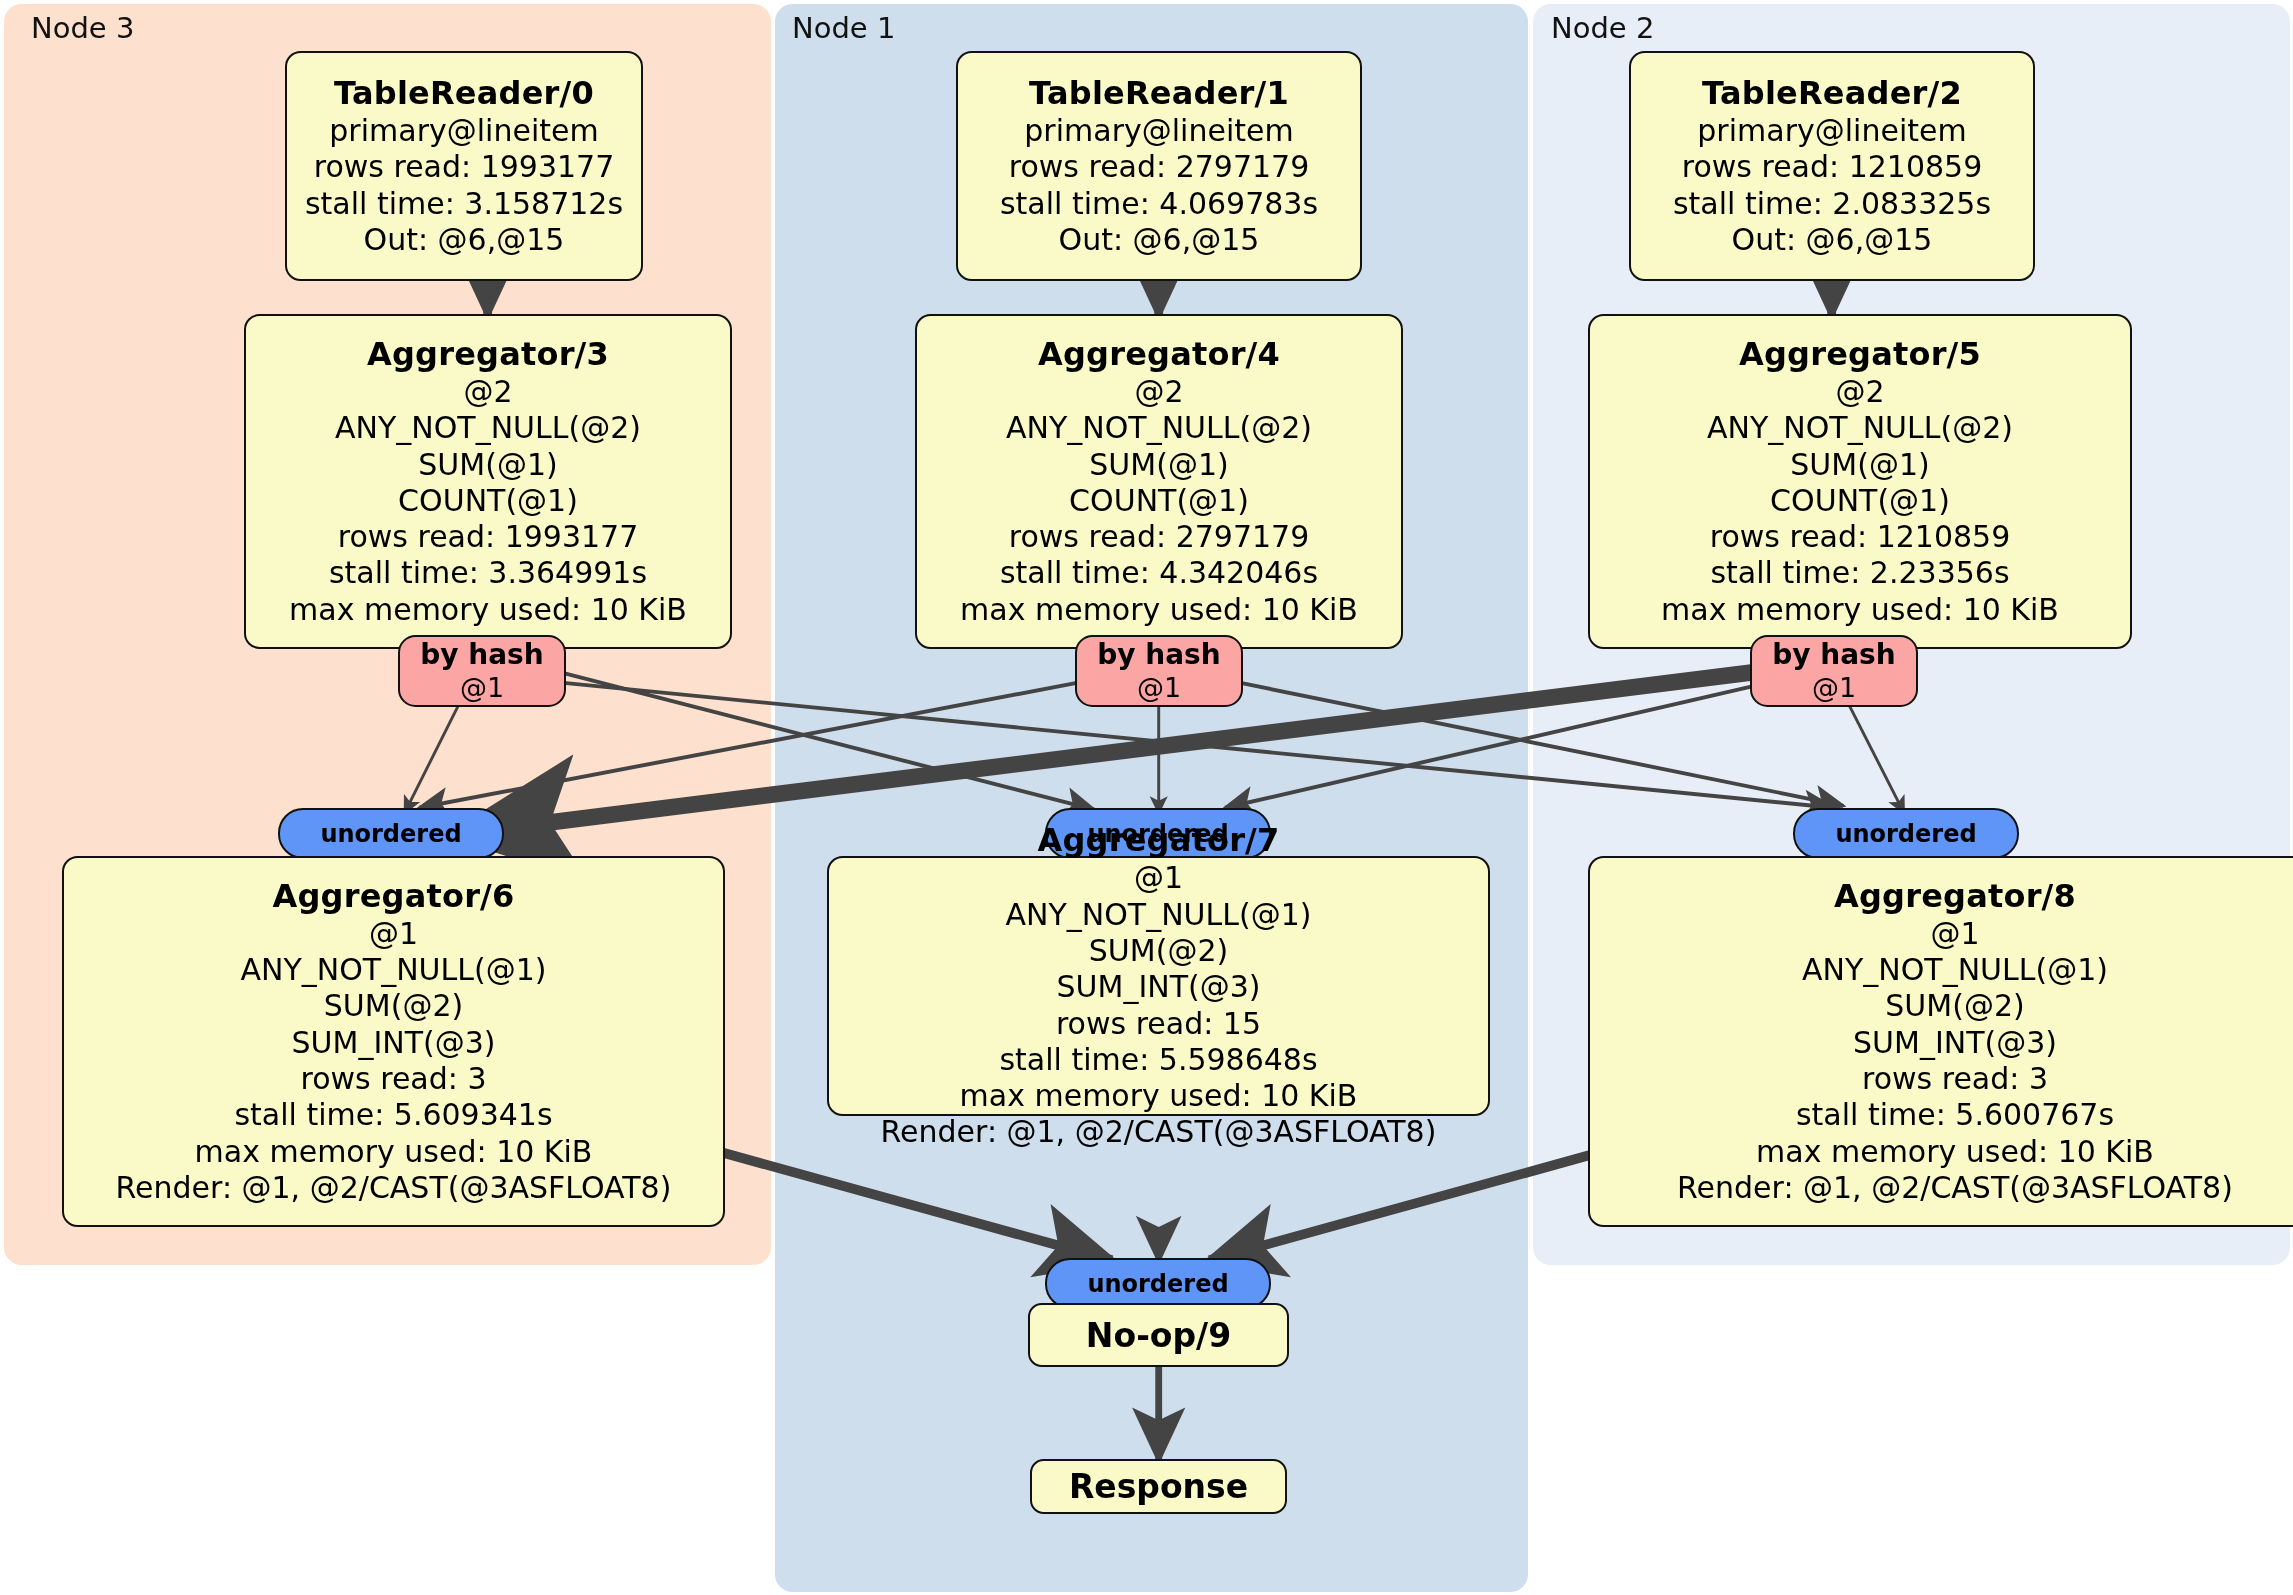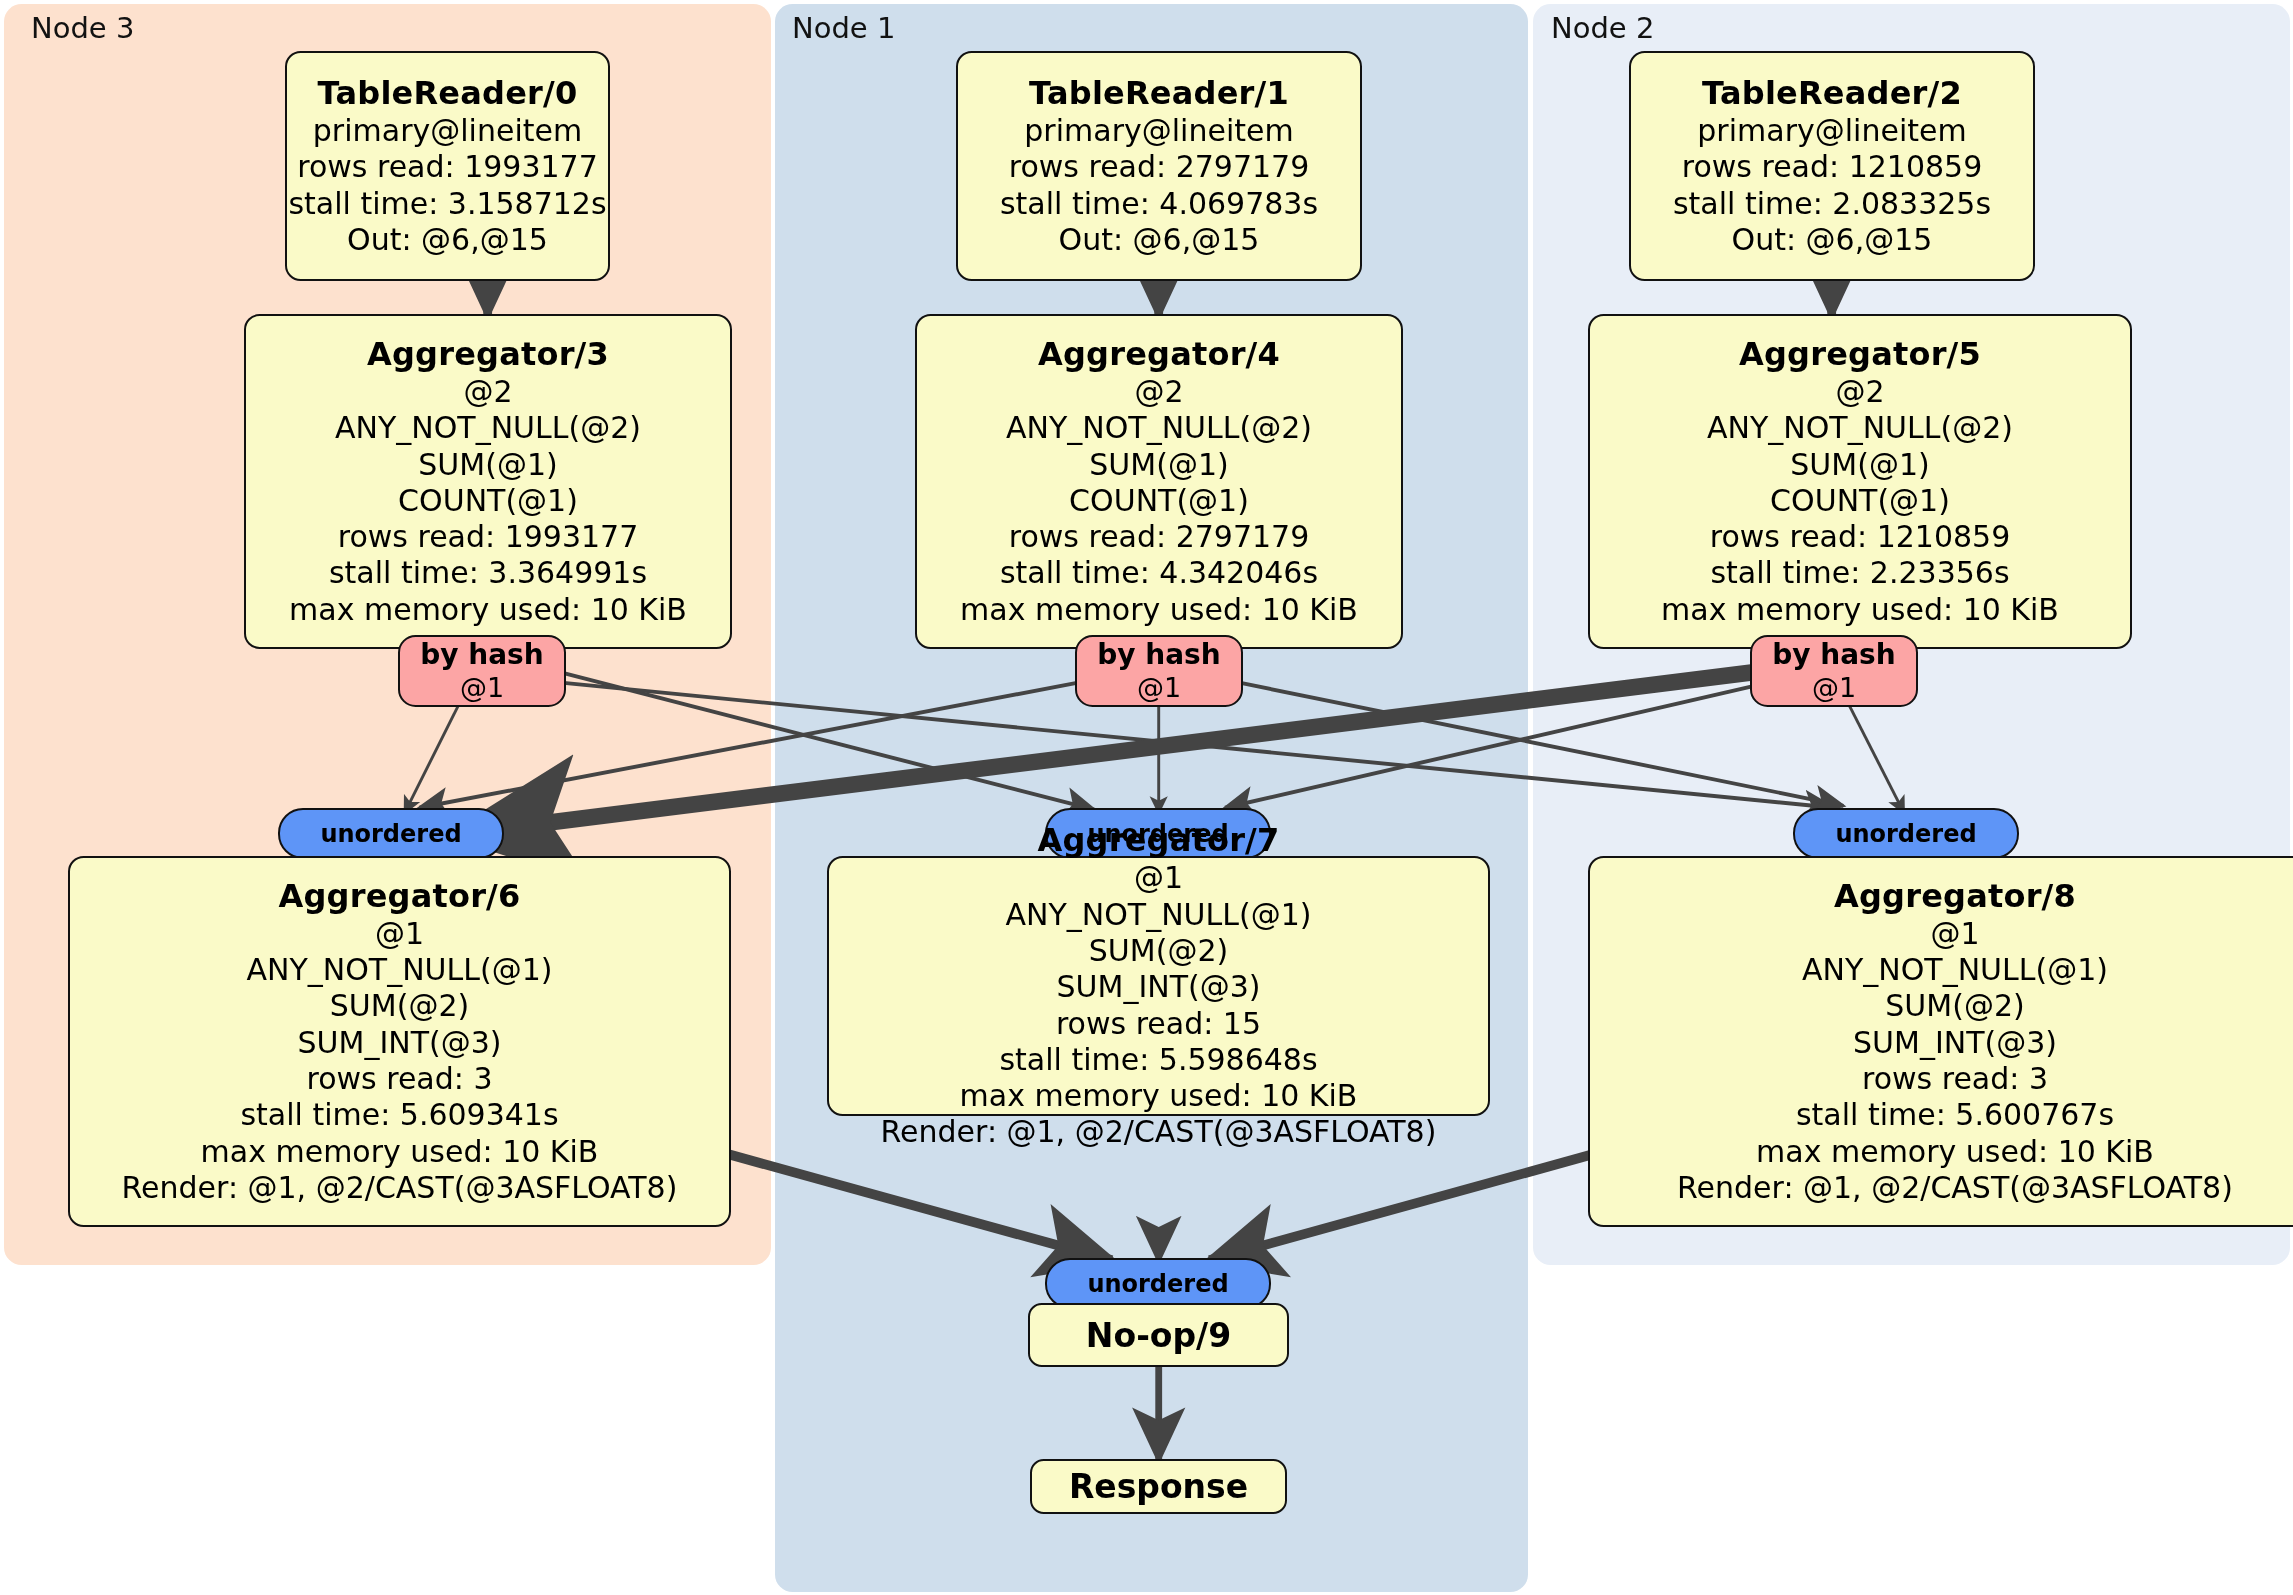--- a/index.html
+++ b/index.html
@@ -104,21 +104,21 @@
 
     <line x1="1806" y1="688" x2="468" y2="855" stroke="#444" stroke-width="17" marker-end="url(#ah)"></line>
 
     <line x1="735" y1="1180" x2="1140" y2="1292" stroke="#444" stroke-width="10" marker-end="url(#ah)"></line>
     <line x1="1188" y1="1258" x2="1188" y2="1292" stroke="#444" stroke-width="6" marker-end="url(#ah)"></line>
     <line x1="1645" y1="1180" x2="1240" y2="1292" stroke="#444" stroke-width="10" marker-end="url(#ah)"></line>
 
     <line x1="1188" y1="1400" x2="1188" y2="1496" stroke="#444" stroke-width="7" marker-end="url(#ah)"></line>
   </svg>
 
-  <div class="node" style="left:285px;top:51px;width:325px;height:230px;">
+  <div class="node" style="left:285px;top:51px;width:358px;height:230px;">
     <div class="title">TableReader/0</div>
     <div class="line">primary@lineitem</div>
     <div class="line">rows read: 1993177</div>
     <div class="line">stall time: 3.158712s</div>
     <div class="line">Out: @6,@15</div>
   </div>
 
   <div class="node" style="left:956px;top:51px;width:406px;height:230px;">
     <div class="title">TableReader/1</div>
     <div class="line">primary@lineitem</div>
@@ -178,21 +178,21 @@
   </div>
   <div class="pill hash" style="left:1750px;top:635px;width:168px;height:72px;">
     <div class="t">by hash</div>
     <div class="s">@1</div>
   </div>
 
   <div class="pill unordered" style="left:278px;top:808px;width:226px;height:51px;">unordered</div>
   <div class="pill unordered" style="left:1045px;top:808px;width:226px;height:51px;">unordered</div>
   <div class="pill unordered" style="left:1793px;top:808px;width:226px;height:51px;">unordered</div>
 
-  <div class="node" style="left:68px;top:856px;width:663px;height:371px;">
+  <div class="node" style="left:62px;top:856px;width:663px;height:371px;">
     <div class="title">Aggregator/6</div>
     <div class="line">@1</div>
     <div class="line">ANY_NOT_NULL(@1)</div>
     <div class="line">SUM(@2)</div>
     <div class="line">SUM_INT(@3)</div>
     <div class="line">rows read: 3</div>
     <div class="line">stall time: 5.609341s</div>
     <div class="line">max memory used: 10 KiB</div>
     <div class="line">Render: @1, @2/CAST(@3ASFLOAT8)</div>
   </div>

